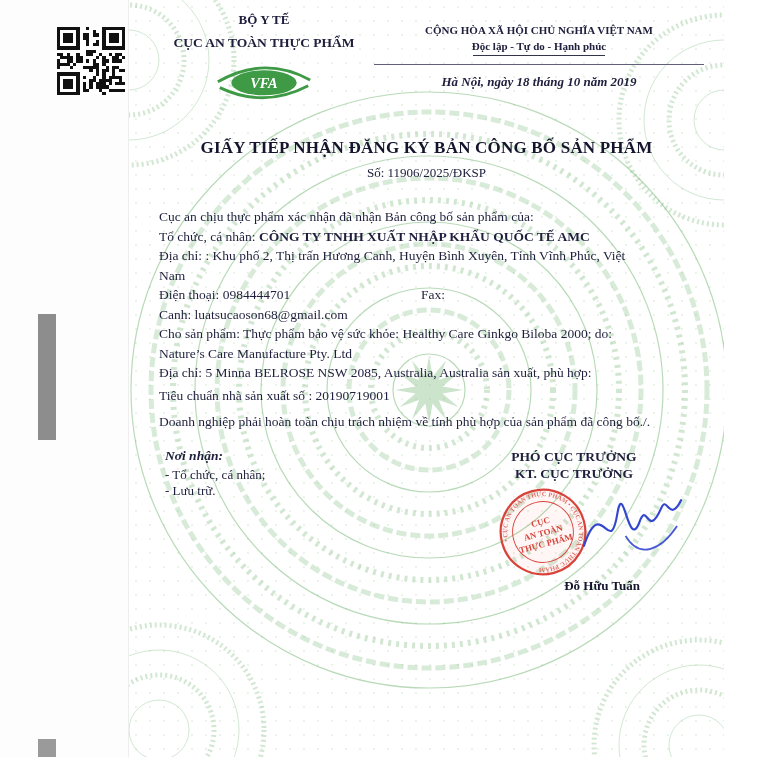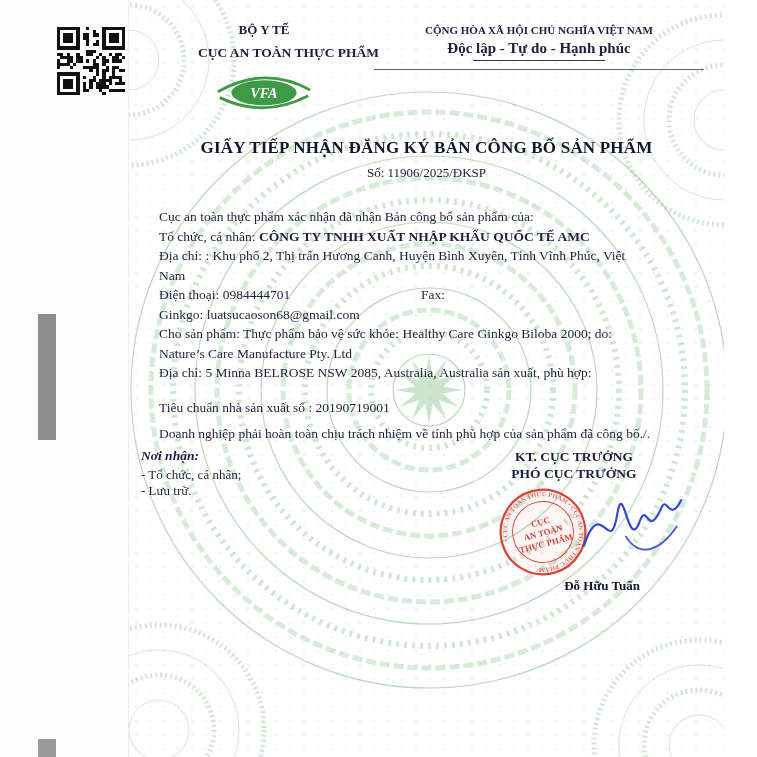--- a/index.html
+++ b/index.html
@@ -16,45 +16,45 @@
 
   .doc{
     position:absolute;left:128px;top:0;width:595px;height:757px;background:#fff;
     border-left:1px solid #eee;overflow:hidden;
     background-image:radial-gradient(rgba(100,160,100,0.13) 1px, transparent 1.3px);
     background-size:14px 14px;
   }
   .wm{position:absolute;left:0;top:0;width:595px;height:757px;z-index:0;}
   .content{position:relative;z-index:1;width:100%;height:100%;}
 
-  .header-left{position:absolute;left:20px;top:22px;width:230px;text-align:center;}
+  .header-left{position:absolute;left:20px;top:12px;width:230px;text-align:center;}
   .ministry{font-weight:bold;font-size:13px;color:#20203e;}
-  .agency{font-weight:bold;font-size:13.5px;margin-top:7px;color:#20203e;text-align:right;}
+  .agency{font-weight:bold;font-size:13.5px;margin-top:7px;color:#20203e;}
   .vfa{width:118px;height:50px;margin-top:2px;}
 
   .header-right{position:absolute;left:245px;top:24px;width:330px;text-align:center;}
   .national{font-weight:bold;font-size:11px;color:#20203e;}
-  .motto{font-weight:bold;font-size:15px;margin-top:4px;color:#20203e;}
+  .motto{font-weight:bold;font-size:11px;margin-top:4px;color:#20203e;}
   .motto-rule{width:132px;border-top:1.4px solid #33334a;margin:3px auto 0;}
   .long-rule{border-top:1px solid #60607a;margin-top:8px;width:100%;}
   .dateline{font-style:italic;font-weight:600;font-size:13px;margin-top:9px;color:#20203e;}
 
   .title-block{position:absolute;left:0;top:138px;width:100%;text-align:center;}
   .main-title{font-weight:bold;font-size:17px;letter-spacing:0.2px;color:#14142c;}
   .doc-number{font-size:13px;margin-top:7px;color:#20203e;}
 
   .body-block{position:absolute;left:30px;top:207px;width:545px;font-size:13.5px;line-height:19px;}
   .line{white-space:nowrap;margin-bottom:0.5px;}
   .line b{font-weight:bold;}
   .phone-row{position:relative;}
   .fax{position:absolute;left:262px;top:0;}
-  .gap-sm{margin-top:16px;}
+  .gap-sm{margin-top:4px;}
   .gap-md{margin-top:7px;}
 
-  .recipients{position:absolute;left:12px;top:448px;font-size:13px;line-height:16.5px;}
+  .recipients{position:absolute;left:36px;top:448px;font-size:13px;line-height:16.5px;}
   .recipients .rtitle{font-weight:bold;font-style:italic;font-size:13.5px;margin-bottom:2px;}
 
   .sig-titles{position:absolute;left:320px;top:448px;width:250px;text-align:center;
     font-weight:bold;font-size:13.5px;line-height:17px;color:#20203e;}
 
   .seal{position:absolute;left:368px;top:486px;width:92px;height:92px;transform:rotate(-15deg);opacity:0.92;}
   .signature{position:absolute;left:445px;top:474px;width:114px;height:100px;}
   .signer-name{position:absolute;left:348px;top:578px;width:250px;text-align:center;
     font-weight:bold;font-size:13px;color:#14142c;}
 </style>
@@ -238,53 +238,54 @@
         <ellipse cx="60" cy="31" rx="34" ry="13" fill="#3e9a45"></ellipse>
         <text x="60" y="36" text-anchor="middle" font-size="15" font-style="italic" font-weight="bold" fill="#ffffff">VFA</text>
       </svg>
     </div>
 
     <div class="header-right">
       <div class="national">CỘNG HÒA XÃ HỘI CHỦ NGHĨA VIỆT NAM</div>
       <div class="motto">Độc lập - Tự do - Hạnh phúc</div>
       <div class="motto-rule"></div>
       <div class="long-rule"></div>
+      <div class="dateline">Hà Nội, ngày 18 tháng 10 năm 2019</div>
     </div>
 
     <div class="title-block">
       <div class="main-title">GIẤY TIẾP NHẬN ĐĂNG KÝ BẢN CÔNG BỐ SẢN PHẨM</div>
       <div class="doc-number">Số: 11906/2025/ĐKSP</div>
     </div>
 
     <div class="body-block">
-      <div class="line">Cục an toàn thực phẩm xác nhận đã nhận Bản công bố sản phẩm của:</div>
+      <div class="line">Cục an chịu thực phẩm xác nhận đã nhận Bản công bố sản phẩm của:</div>
       <div class="line"><span>Tổ chức, cá nhân:</span> <b>CÔNG TY TNHH XUẤT NHẬP KHẨU QUỐC TẾ AMC</b></div>
       <div class="line">Địa chỉ: : Khu phố 2, Thị trấn Hương Canh, Huyện Bình Xuyên, Tỉnh Vĩnh Phúc, Việt</div>
       <div class="line">Nam</div>
       <div class="line phone-row">
         <span>Điện thoại: 0984444701</span>
         <span class="fax">Fax:</span>
       </div>
-      <div class="line">Ginkgo: luatsucaoson68@gmail.com</div>
+      <div class="line">Canh: luatsucaoson68@gmail.com</div>
       <div class="line">Cho sản phẩm: Thực phẩm bảo vệ sức khỏe: Healthy Care Ginkgo Biloba 2000; do:</div>
       <div class="line">Nature’s Care Manufacture Pty. Ltd</div>
       <div class="line">Địa chỉ: 5 Minna BELROSE NSW 2085, Australia, Australia sản xuất, phù hợp:</div>
       <div class="line gap-sm">Tiêu chuẩn nhà sản xuất số : 20190719001</div>
       <div class="line gap-md">Doanh nghiệp phải hoàn toàn chịu trách nhiệm về tính phù hợp của sản phẩm đã công bố./.</div>
     </div>
 
     <div class="recipients">
       <div class="rtitle">Nơi nhận:</div>
       <div>- Tổ chức, cá nhân;</div>
       <div>- Lưu trữ.</div>
     </div>
 
     <div class="sig-titles">
+      <div>PHÓ CỤC TRƯỞNG</div>
       <div>KT. CỤC TRƯỞNG</div>
-      <div>PHÓ CỤC TRƯỞNG</div>
     </div>
 
     <svg class="seal" viewBox="0 0 100 100">
       <defs>
           <path id="ringPath" d="M50,50 m-39,0 a39,39 0 1,1 78,0 a39,39 0 1,1 -78,0"></path>
         </defs>
       <circle cx="50" cy="50" r="46" fill="rgba(255,70,50,0.05)" stroke="#d5342b" stroke-width="2.4"></circle>
       <circle cx="50" cy="50" r="33" fill="none" stroke="#d5342b" stroke-width="1"></circle>
       <text font-size="7" fill="#d5342b" font-weight="bold" opacity="0.75"><textPath href="#ringPath">• CỤC AN TOÀN THỰC PHẨM • CỤC AN TOÀN THỰC PHẨM</textPath></text>
       <text x="50" y="42" text-anchor="middle" font-size="9.5" font-weight="bold" fill="#d5342b">CỤC</text>

